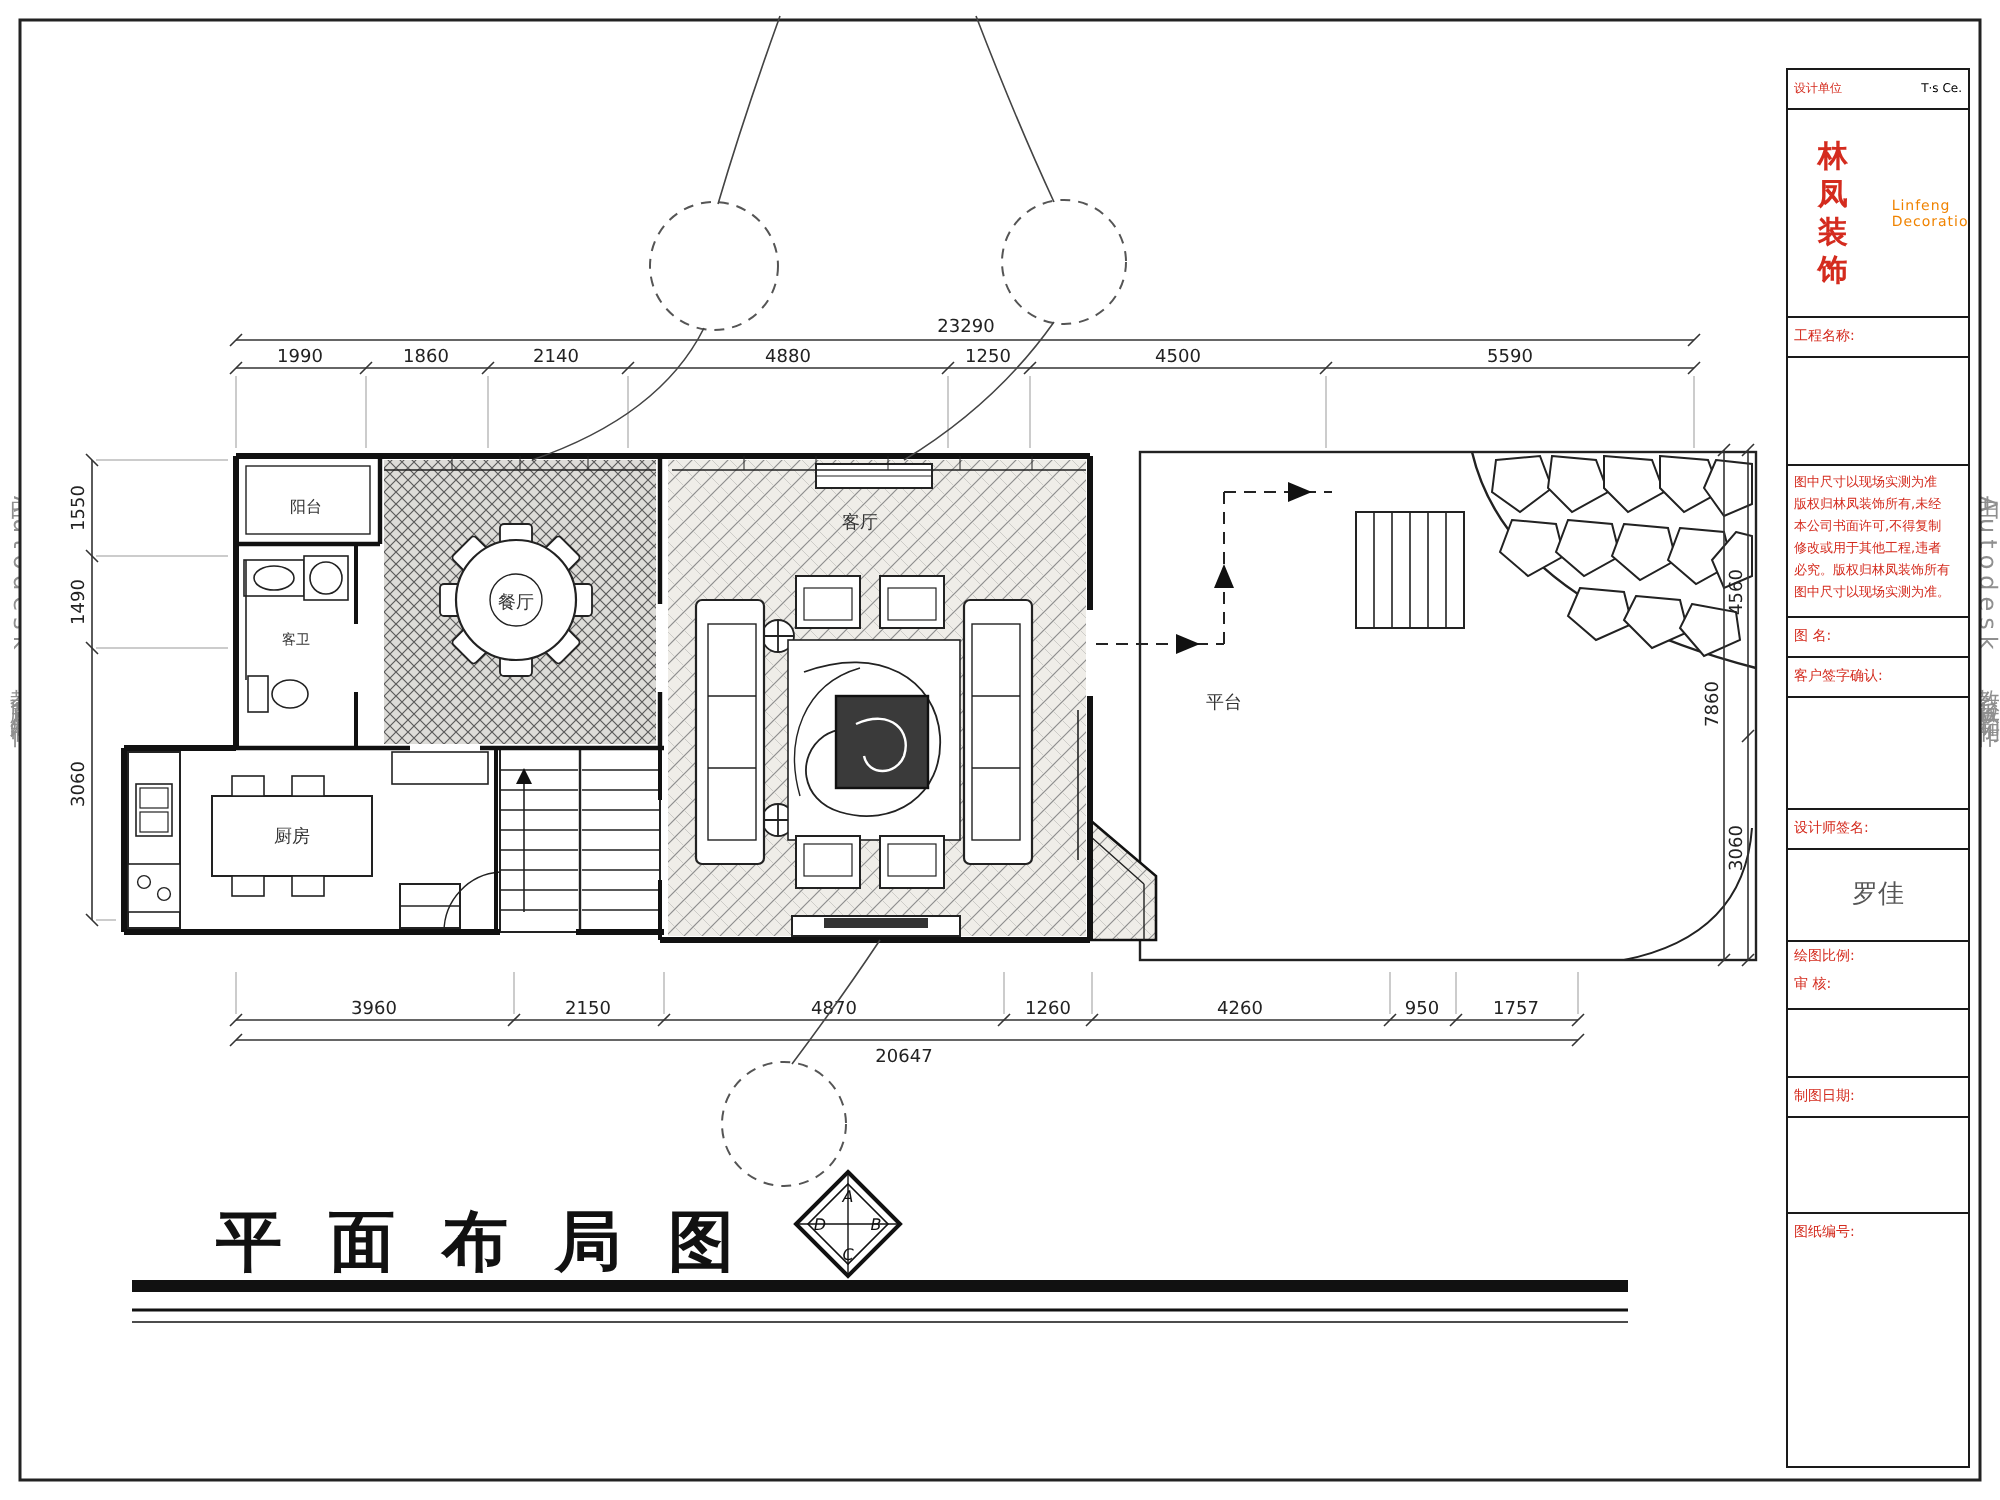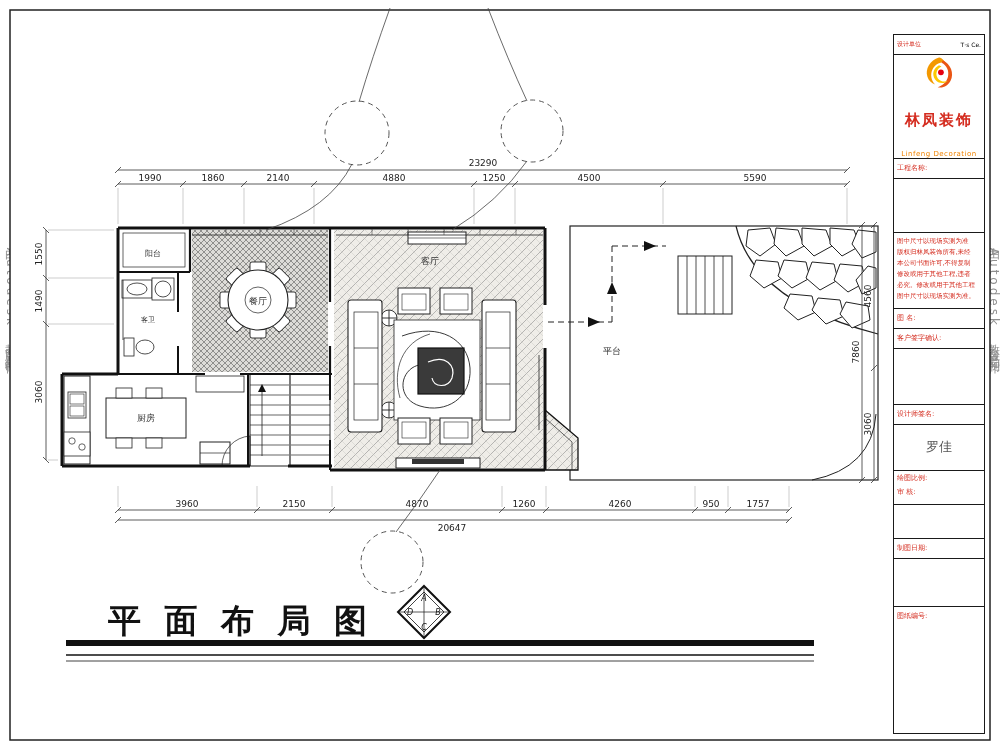--- a/index.html
+++ b/index.html
@@ -11,21 +11,21 @@
   .watermark{position:absolute;writing-mode:vertical-rl;color:#8f8f8f;font-size:12px;
     letter-spacing:3px;top:238px;height:300px;white-space:nowrap}
   .wm-left{left:2px}
   .wm-right{left:985px}
   .titleblock{position:absolute;left:893px;top:34px;width:92px;height:700px;
     border:1.4px solid #1a1a1a;background:#fff;display:flex;flex-direction:column}
   .tb-sec{border-bottom:1px solid #1a1a1a;flex:0 0 auto;overflow:hidden}
   .tb-sec:last-child{border-bottom:none;flex:1 1 auto}
   .tb-header{height:20px;display:flex;justify-content:space-between;align-items:center;
     padding:0 3px;font-size:6px}
-  .tb-logo{height:104px;display:flex;flex-direction:column;align-items:center;justify-content:center;gap:20px}
+  .tb-logo{height:104px;display:flex;flex-direction:row;align-items:center;justify-content:center;gap:20px}
   .brand-cn{font-size:15px;font-weight:bold;letter-spacing:2px}
   .brand-en{font-size:7px;letter-spacing:0.5px}
   .red{color:#d42b1e}
   .orange{color:#f08300}
   .redlbl{font-size:7px;color:#d42b1e;padding:4px 3px}
   .redlbl2{font-size:7px;color:#d42b1e;padding:2px 3px}
   .h20{height:20px}.h34{height:34px}.h44{height:44px}.h46{height:46px}
   .h48{height:48px}.h54{height:54px}.h56{height:56px}
   .tb-notes{height:76px;padding:3px 3px;color:#d42b1e;font-size:6.5px;line-height:11px}
   .val{color:#6a6a6a;text-align:center;font-size:11px;padding-top:13px}
@@ -345,21 +345,21 @@
       <div class="brand-cn red">林凤装饰</div>
       <div class="brand-en orange">Linfeng Decoration</div>
     </div>
     <div class="tb-sec h20 redlbl">工程名称:</div>
     <div class="tb-sec h54"></div>
     <div class="tb-sec tb-notes">
       <div>图中尺寸以现场实测为准</div>
       <div>版权归林凤装饰所有,未经</div>
       <div>本公司书面许可,不得复制</div>
       <div>修改或用于其他工程,违者</div>
-      <div>必究。修改或用于其他工程</div>
+      <div>必究。版权归林凤装饰所有</div>
       <div>图中尺寸以现场实测为准。</div>
     </div>
     <div class="tb-sec h20 redlbl">图 名:</div>
     <div class="tb-sec h20 redlbl">客户签字确认:</div>
     <div class="tb-sec h56"></div>
     <div class="tb-sec h20 redlbl">设计师签名:</div>
     <div class="tb-sec h46 val sig">罗佳</div>
     <div class="tb-sec h34">
       <div class="redlbl2">绘图比例:</div>
       <div class="redlbl2">审 核:</div>

